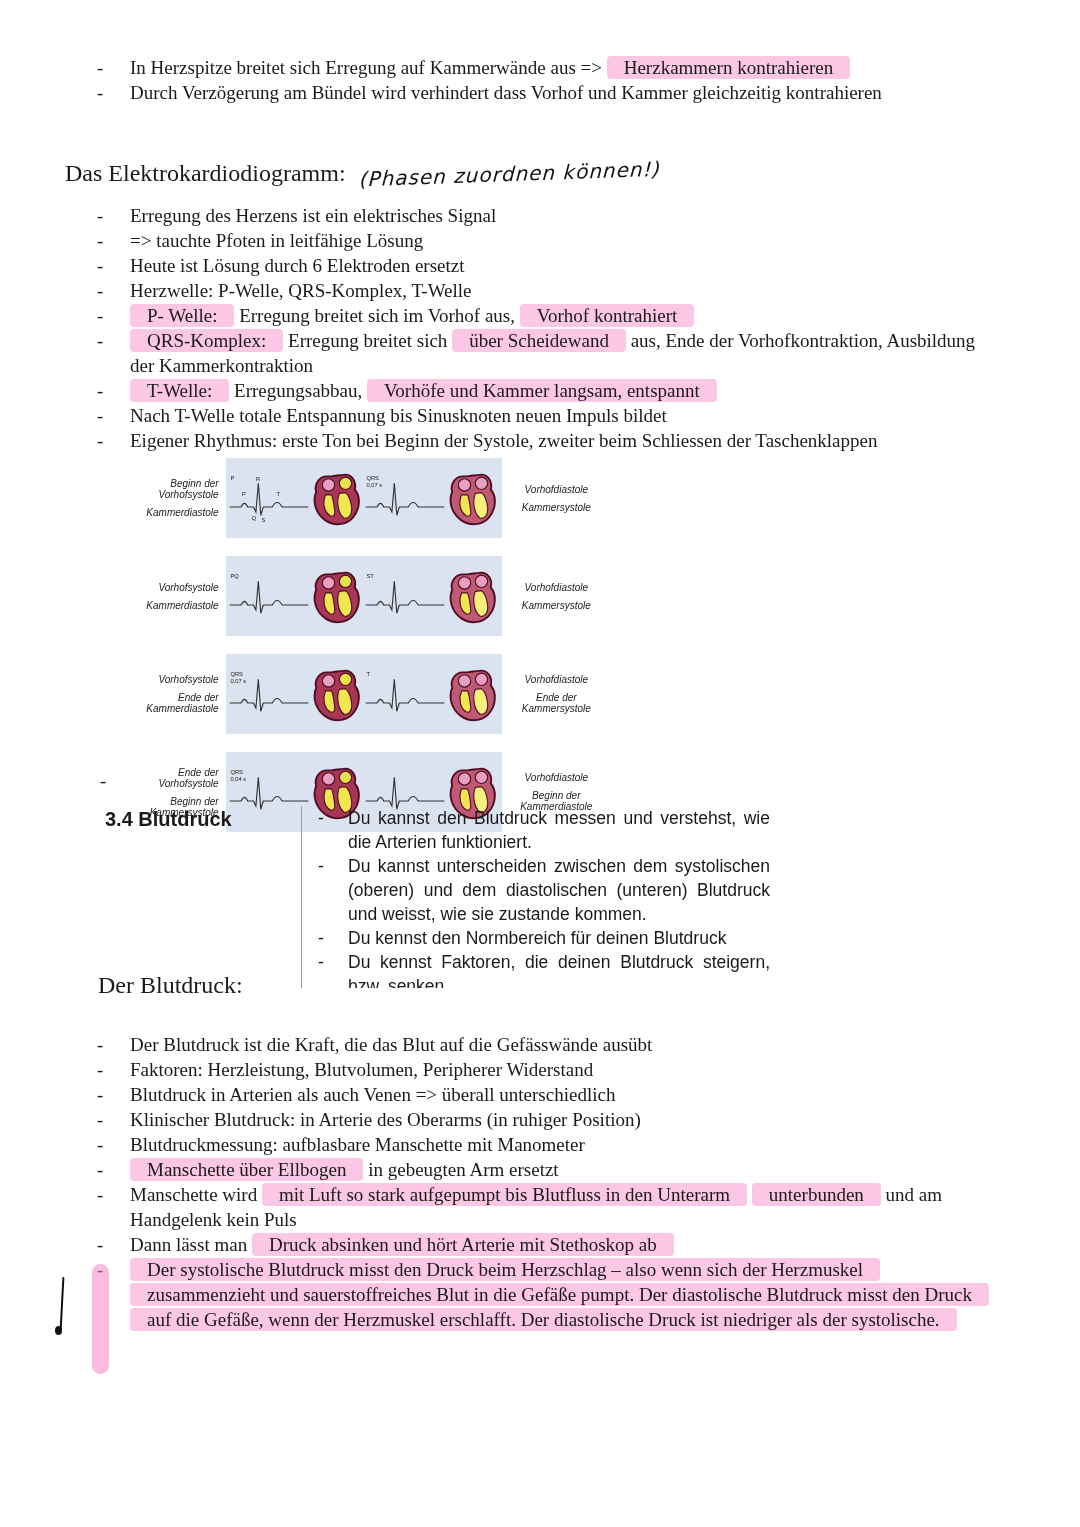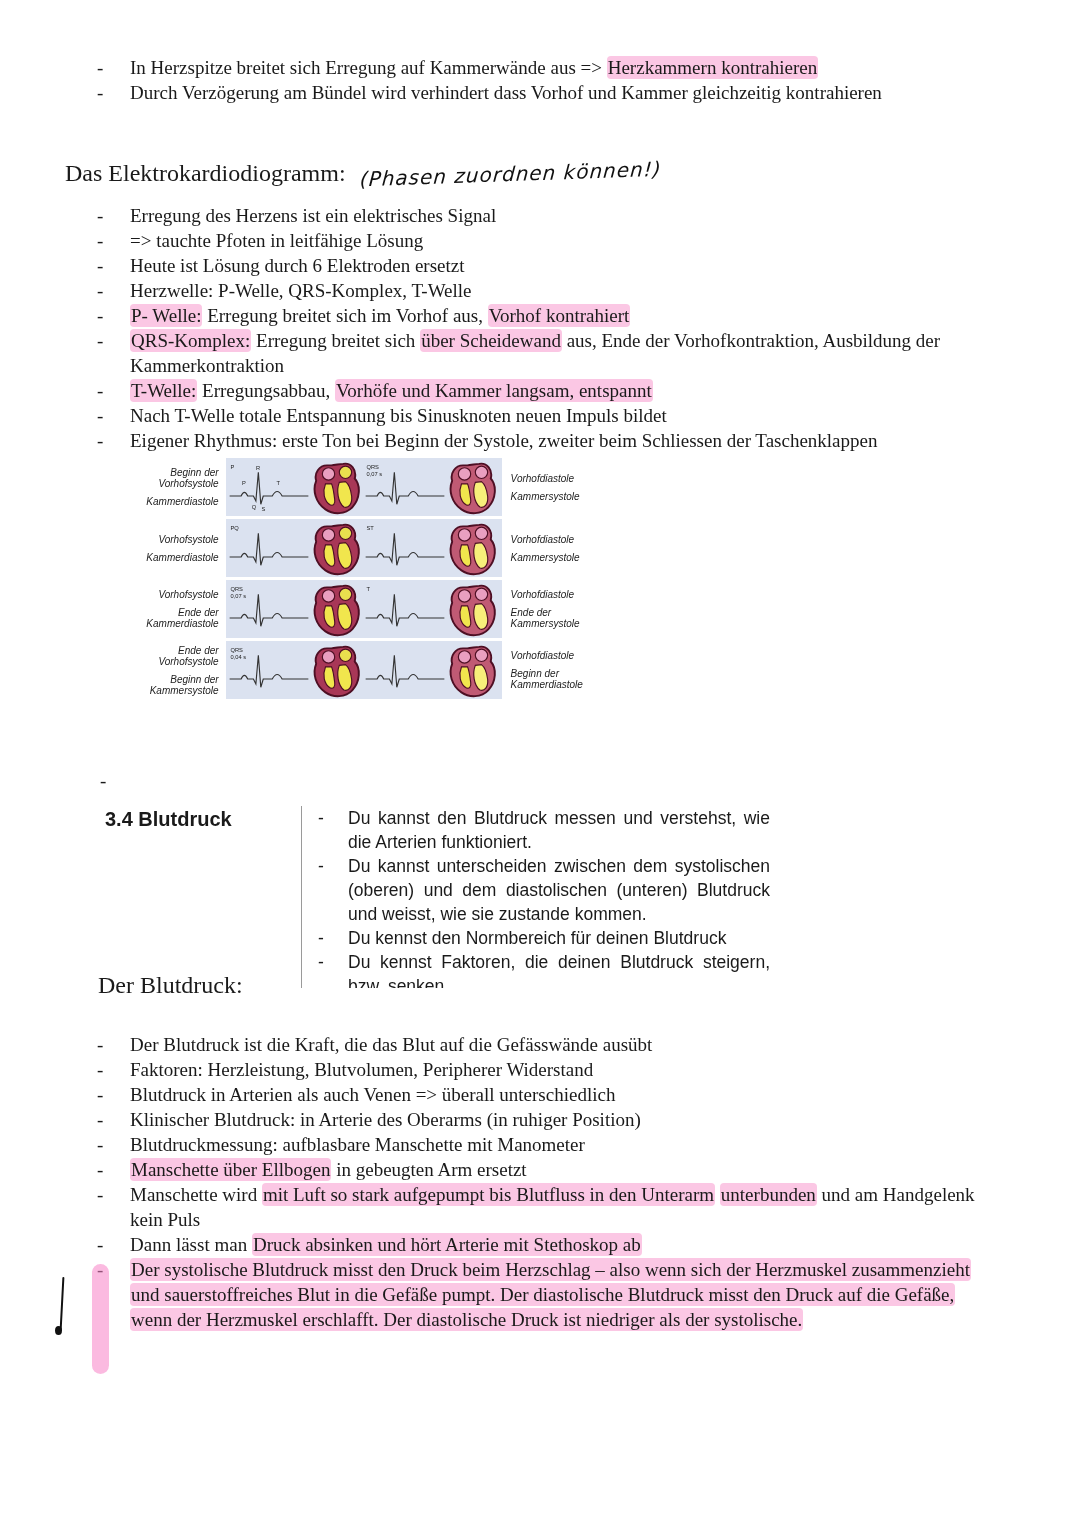--- a/index.html
+++ b/index.html
@@ -12,49 +12,49 @@
     overflow:hidden;
   }
   
   .list{font-size:19px;line-height:25px;}
   .bullet{display:flex;}
   .dash{flex:0 0 33px;}
   .btext{flex:1;}
   .hl{
     background:var(--hl, rgba(247,143,202,0.5));
     border-radius:4px;
-    padding:1px 1px;
+    padding:1px 17px;
     box-decoration-break:clone;
     -webkit-box-decoration-break:clone;
   }
   .top-bullets{position:absolute;left:97px;top:55px;width:905px;}
   .ekg-heading-row{position:absolute;left:65px;top:160px;white-space:nowrap;}
   .h-serif{font-size:24px;}
   .handwriting{
     display:inline-block;
     font-family:"DejaVu Sans", sans-serif;
     font-style:italic;
     font-size:20px;
     letter-spacing:1px;
     transform:rotate(-2deg) skewX(-6deg);
     margin-left:14px;
     color:#111;
   }
   .ekg-list{position:absolute;left:97px;top:203px;width:905px;}
 
   
   .figure{position:absolute;left:130px;top:458px;width:472px;}
-  .fig-row{display:flex;height:58px;margin-bottom:3px;}
+  .fig-row{display:flex;height:80px;margin-bottom:18px;}
   .fig-label{
     display:flex;flex-direction:column;justify-content:center;
     font:italic 10px "Liberation Sans", sans-serif;
     color:#222;background:#fff;
   }
   .fig-label-left{width:95px;align-items:flex-end;text-align:right;padding-right:7px;}
-  .fig-label-right{width:98px;align-items:flex-start;text-align:left;padding-left:9px;}
+  .fig-label-right{width:98px;align-items:center;text-align:left;padding-left:9px;}
   .lbl-gap{height:7px;}
   .fig-panel{
     flex:1;
     background:var(--figbg, #dbe2f0);
     display:flex;align-items:center;justify-content:space-evenly;
     padding:2px;
   }
   .ecg{width:82px;height:56px;}
   .heart{width:54px;height:66px;}
   .ecg-t{font:7px "Liberation Sans", sans-serif;fill:#222;}

